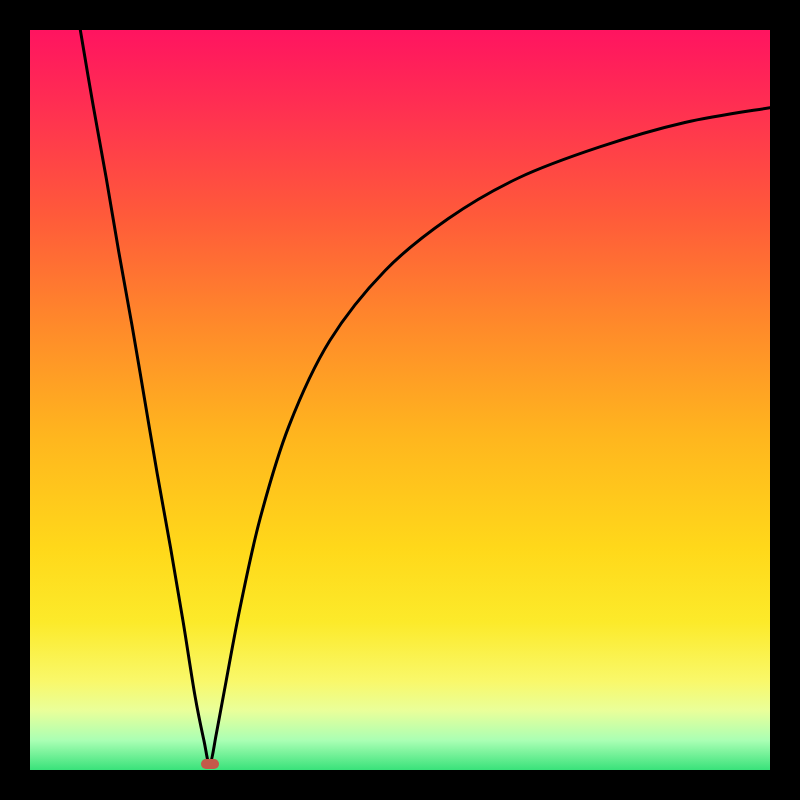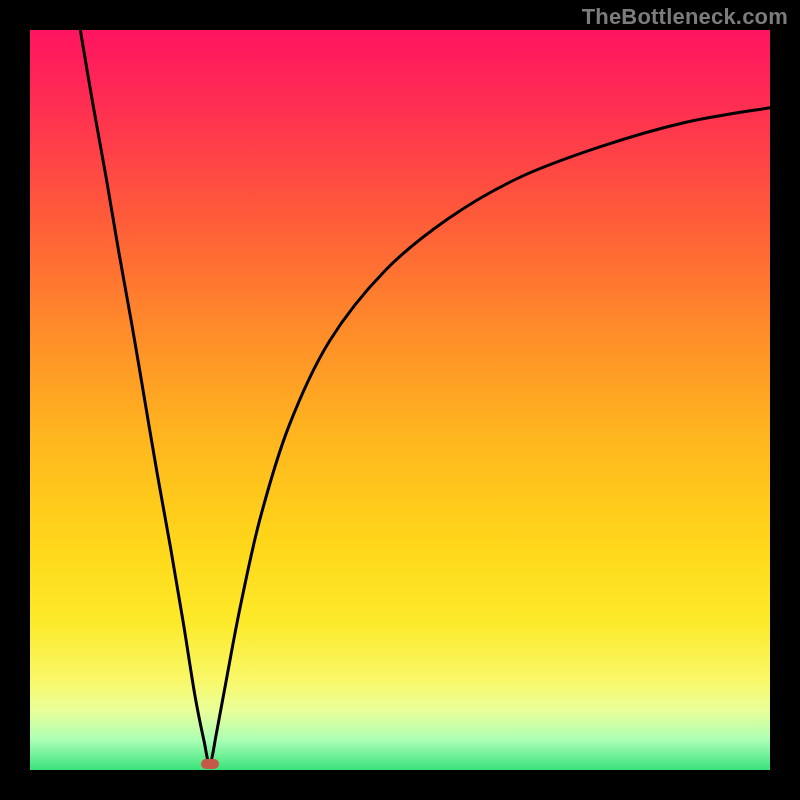--- a/index.html
+++ b/index.html
@@ -69,21 +69,20 @@
     font-size: 22px;
     font-weight: 600;
     color: #7c7c7c;
     letter-spacing: 0.2px;
   }
 </style>
 </head>
 <body>
 
 <div class="frame">
-  <div class="watermark">TheBottleneck.com</div>
 
   <div class="plot-area">
     <div class="gradient"></div>
 
     <svg class="curve" viewBox="0 0 740 740" preserveAspectRatio="none">
       <path d="M 50.32 0.00 C 52.42 12.33, 58.58 49.33, 62.90 74.00 C 67.22 98.67, 71.90 123.33, 76.22 148.00 C 80.54 172.67, 84.48 197.33, 88.80 222.00 C 93.12 246.67, 97.80 271.33, 102.12 296.00 C 106.44 320.67, 110.51 345.33, 114.70 370.00 C 118.89 394.67, 122.96 419.33, 127.28 444.00 C 131.60 468.67, 136.28 493.33, 140.60 518.00 C 144.92 542.67, 149.11 567.33, 153.18 592.00 C 157.25 616.67, 161.57 646.27, 165.02 666.00 C 168.47 685.73, 171.43 699.05, 173.90 710.40 C 176.37 721.75, 177.72 735.31, 179.82 734.08 C 181.92 732.85, 183.77 716.81, 186.48 703.00 C 189.19 689.19, 192.15 672.17, 196.10 651.20 C 200.05 630.23, 204.49 604.33, 210.16 577.20 C 215.83 550.07, 222.00 518.62, 230.14 488.40 C 238.28 458.18, 247.41 425.50, 259.00 395.90 C 270.59 366.30, 283.67 336.70, 299.70 310.80 C 315.73 284.90, 335.47 260.85, 355.20 240.50 C 374.93 220.15, 395.90 204.12, 418.10 188.70 C 440.30 173.28, 463.12 159.96, 488.40 148.00 C 513.68 136.04, 542.05 126.17, 569.80 116.92 C 597.55 107.67, 626.53 99.04, 654.90 92.50 C 683.27 85.96, 725.82 80.17, 740.00 77.70" fill="none" stroke="#000" stroke-width="3" stroke-linejoin="round" stroke-linecap="round"></path>
     </svg>
 
     <div class="marker" style="left: 24.3%; top: 99.2%; background: rgb(196, 89, 74);"></div>
   </div>

